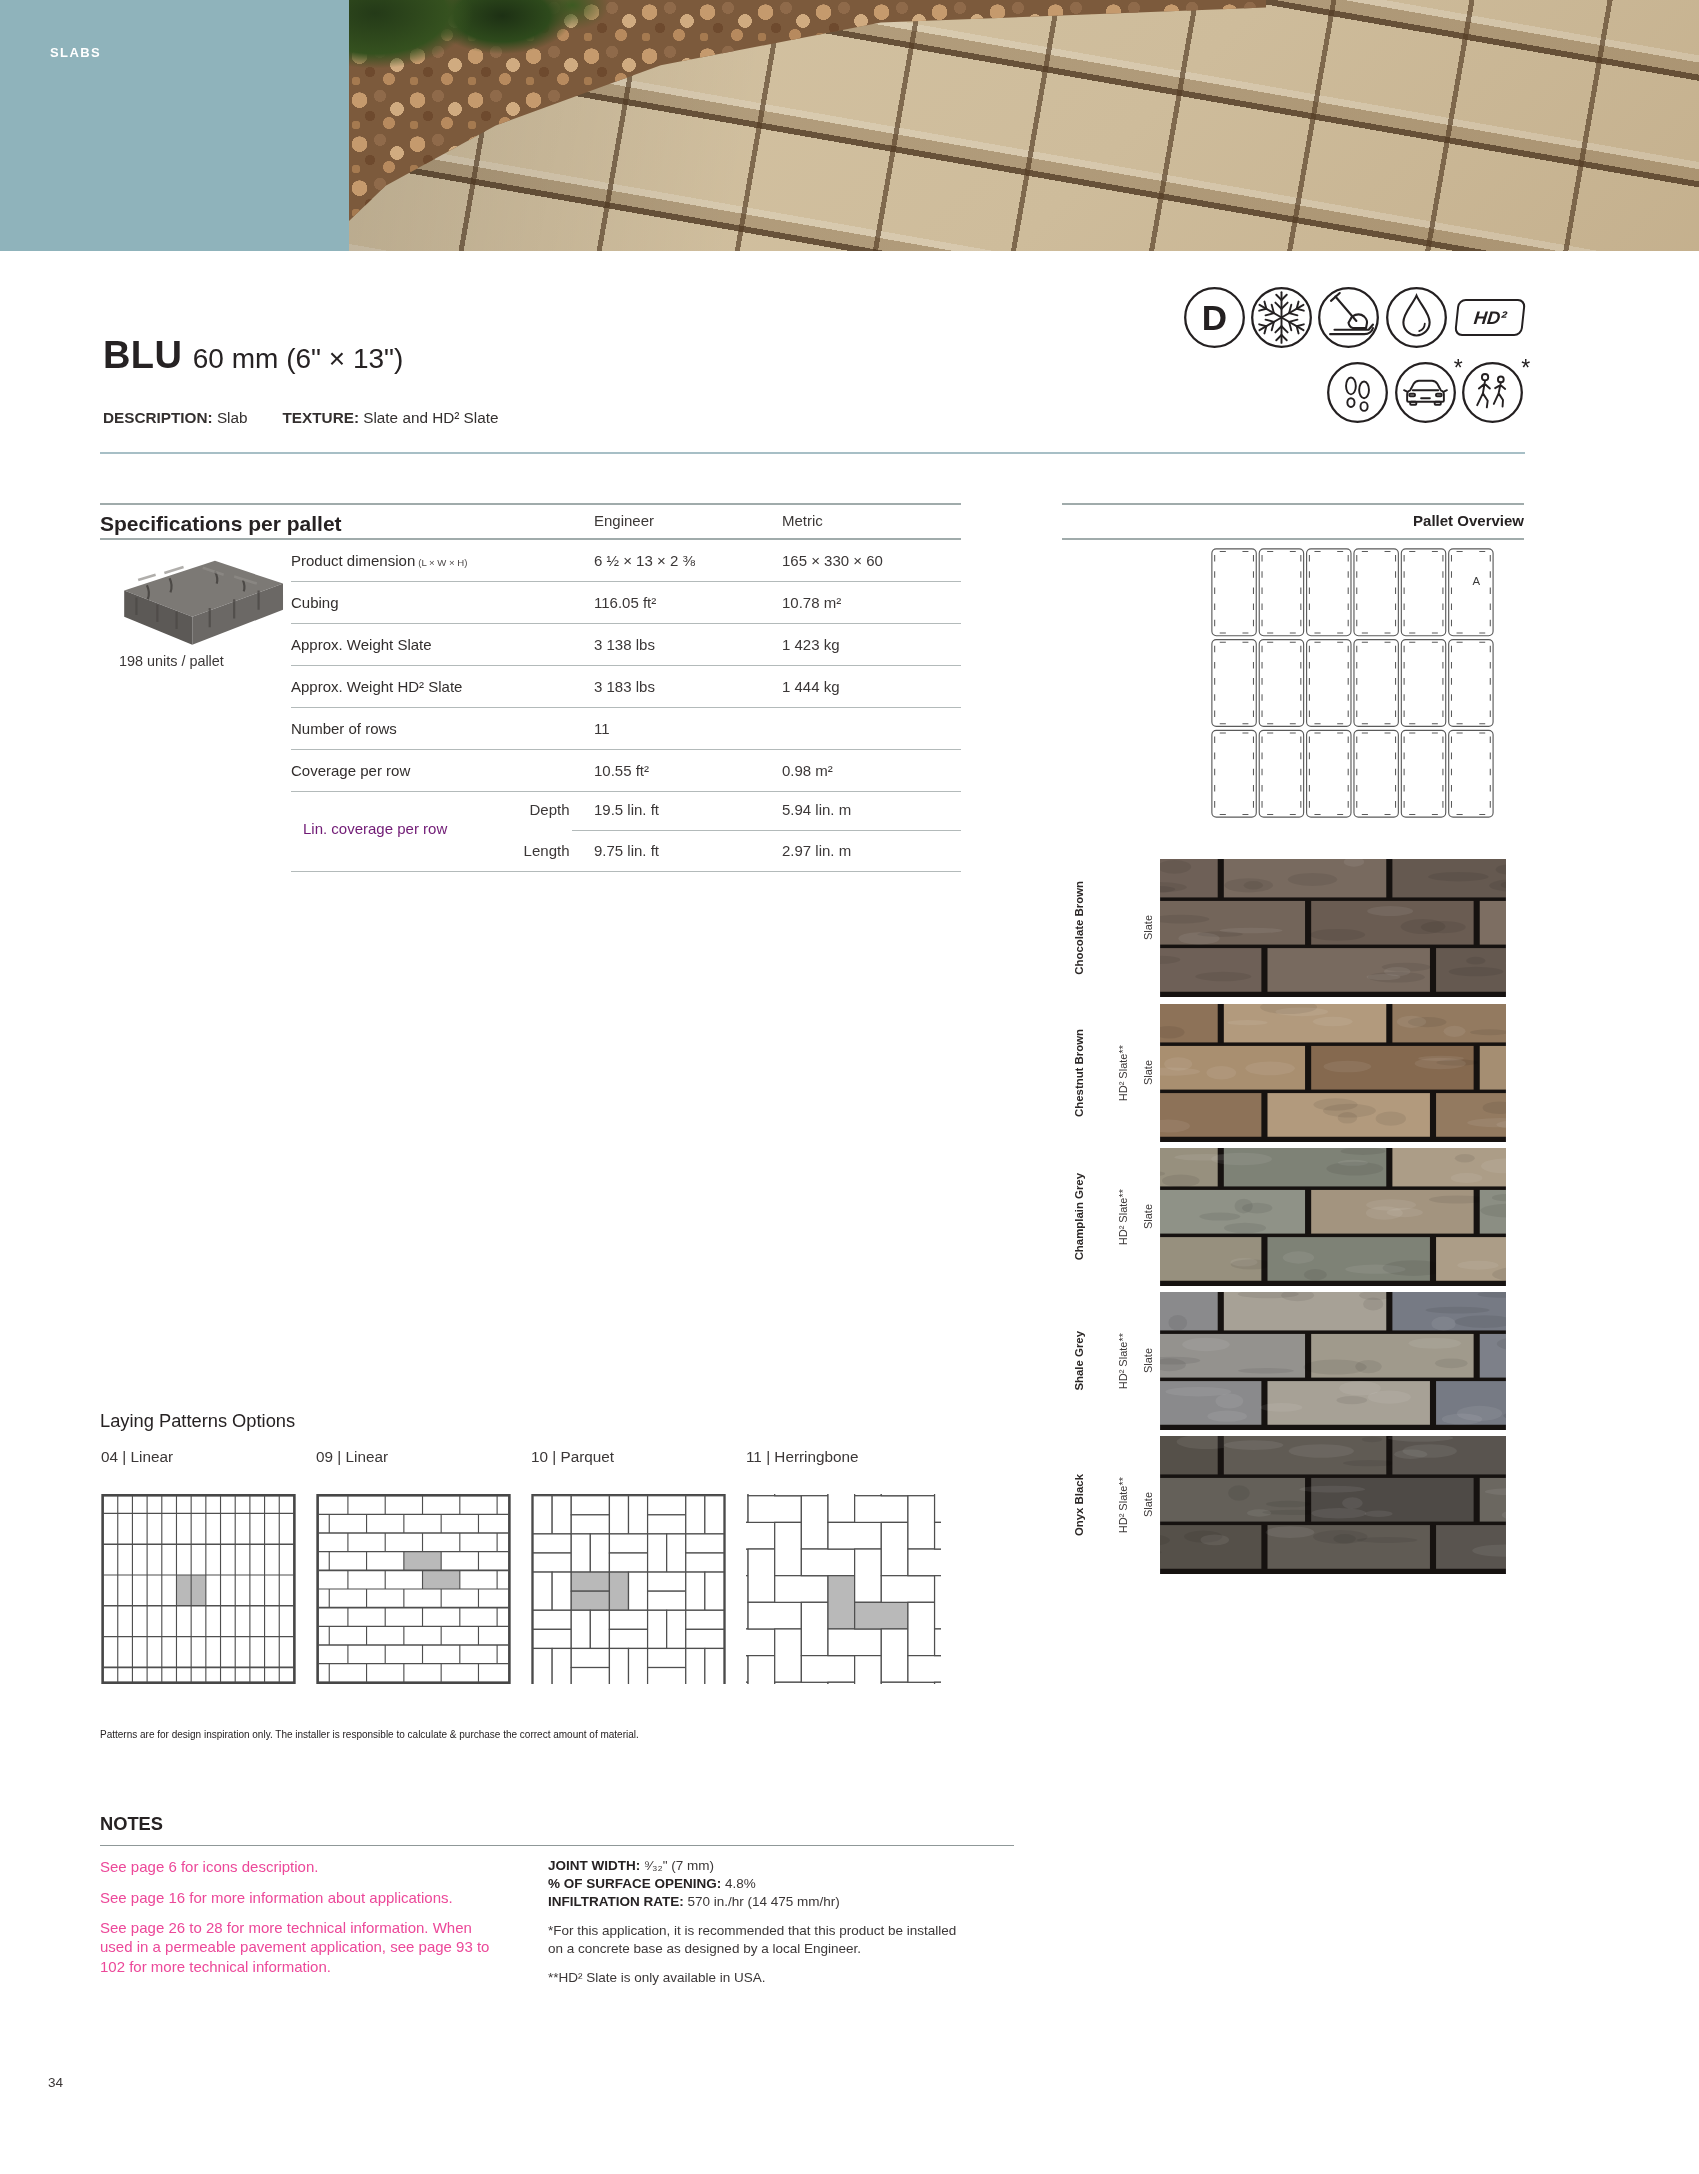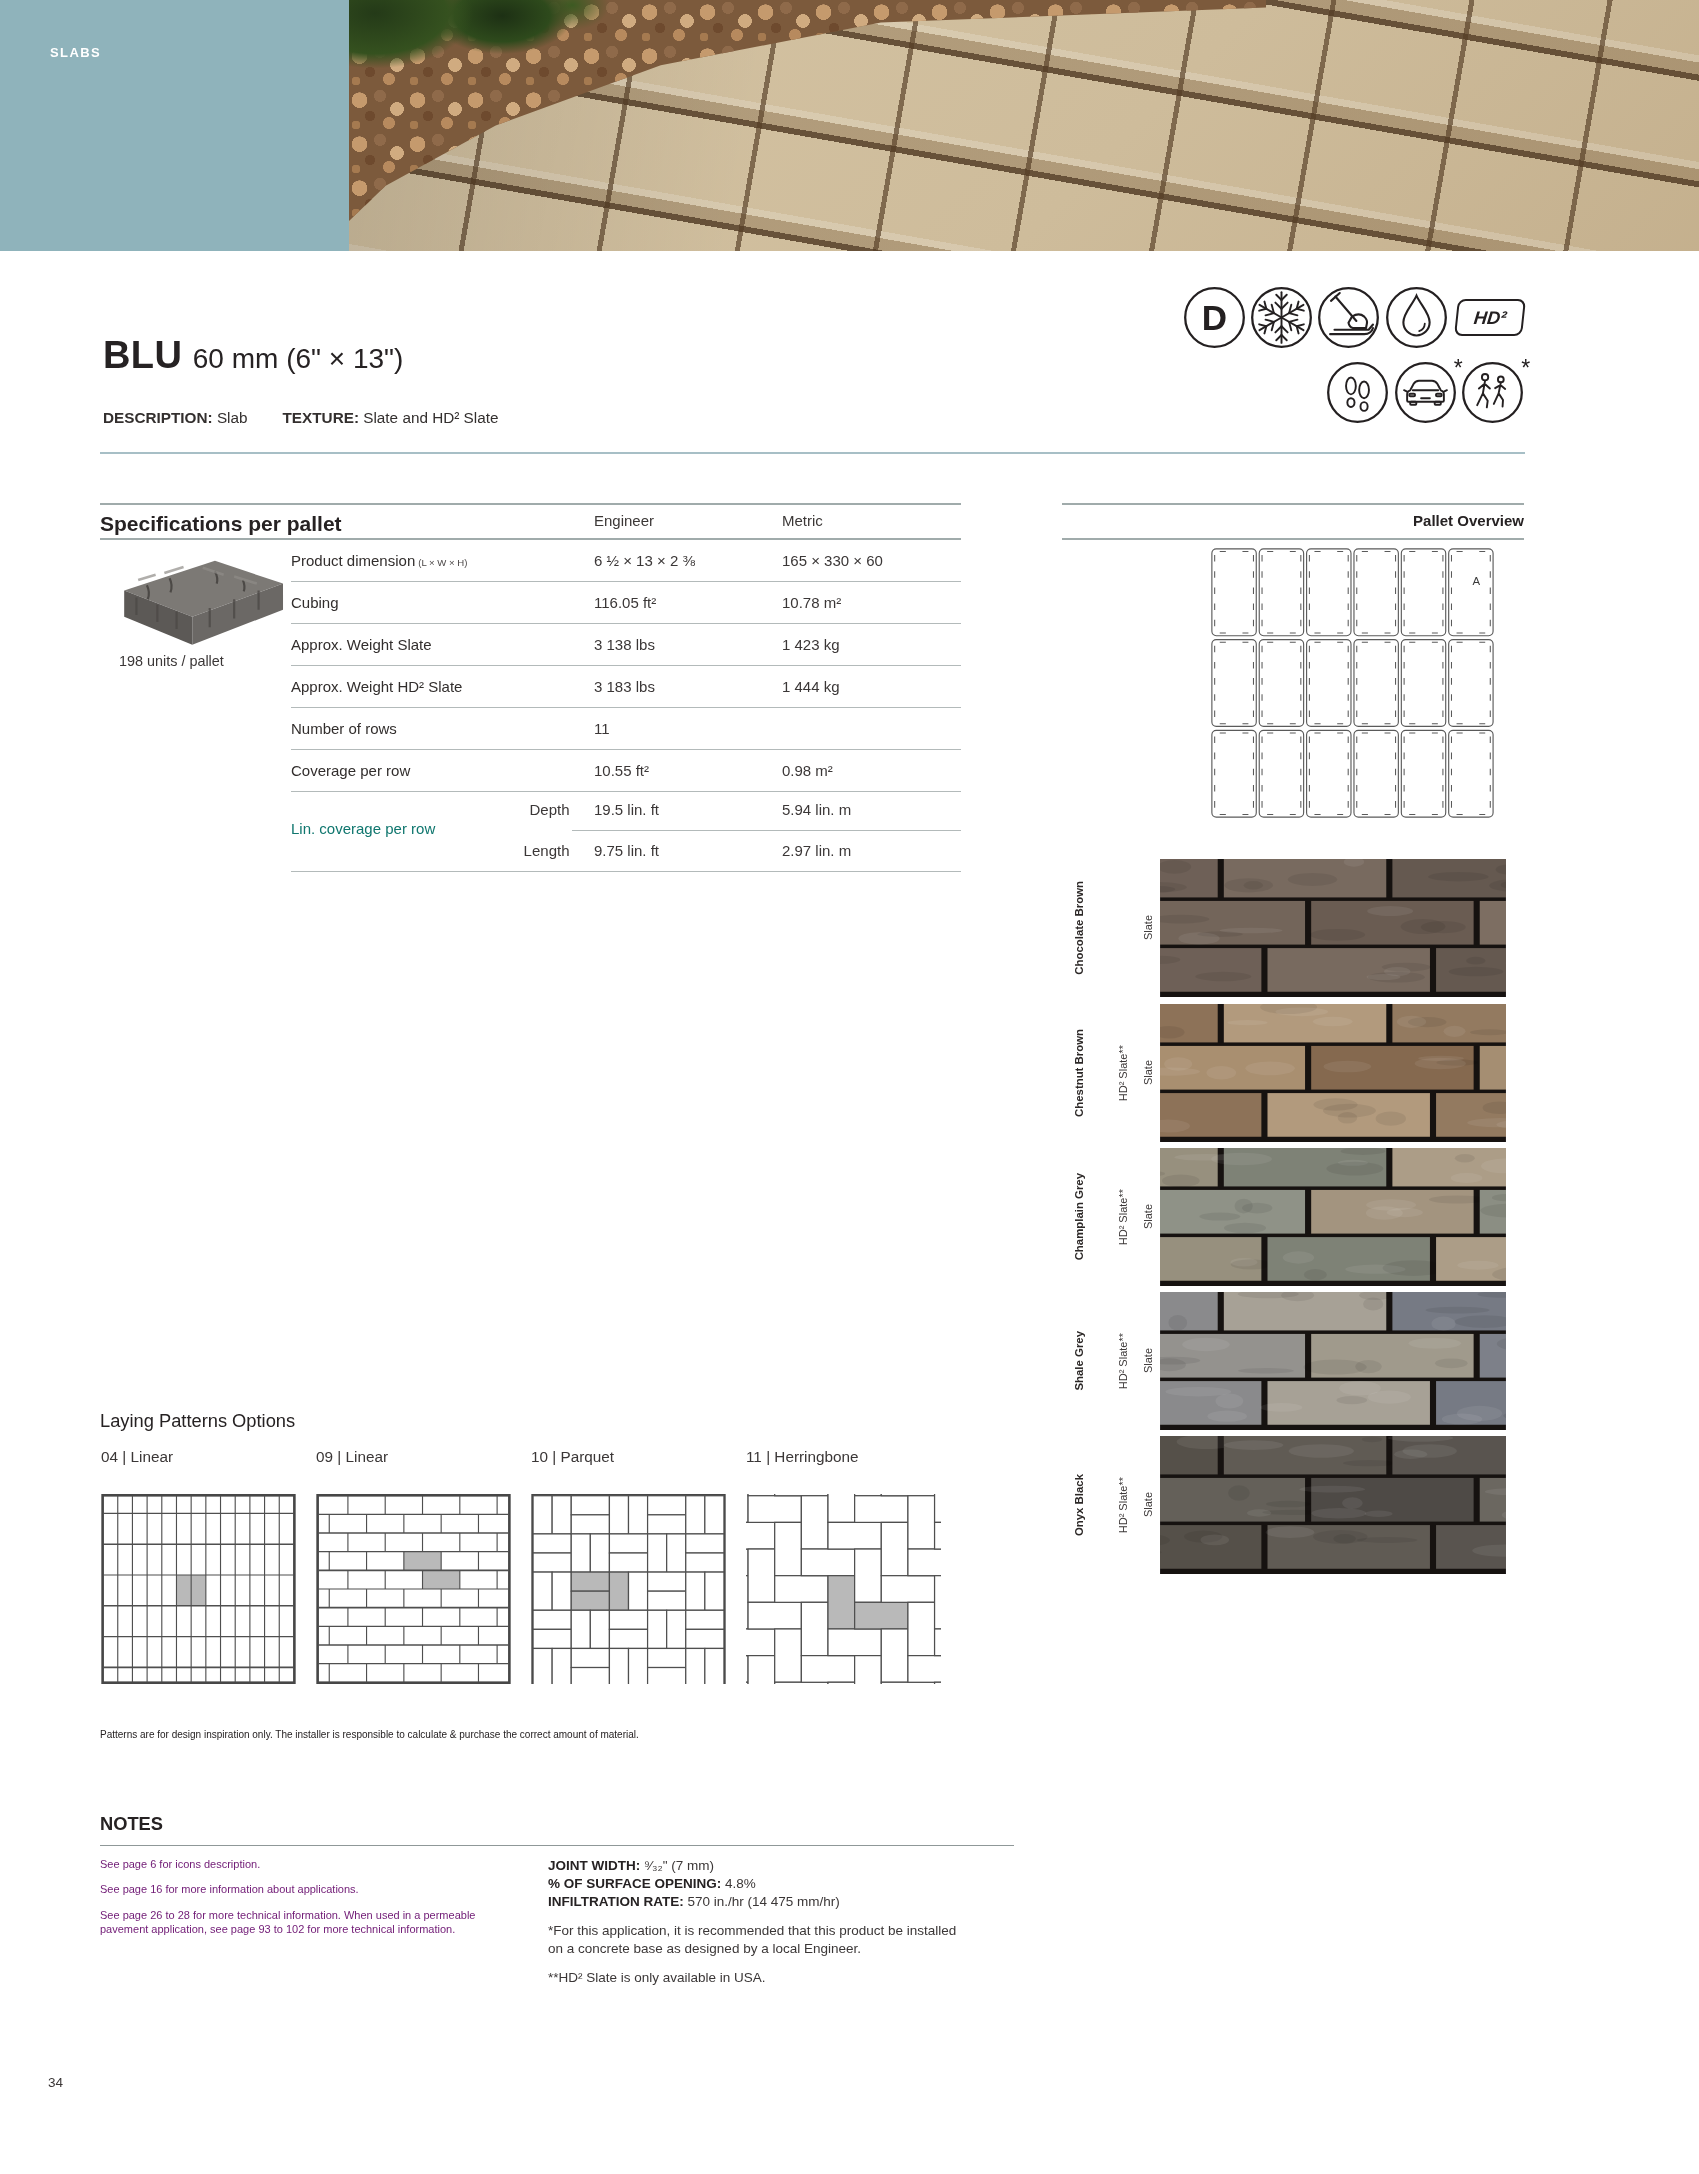--- a/index.html
+++ b/index.html
@@ -58,21 +58,21 @@
   .spec-col-met{position:absolute;left:782px;top:512px;font-size:15px;color:#3c3837;}
   .spec-topline{position:absolute;left:100px;top:503px;width:861px;height:1.7px;background:#a0abab;}
   .spec-headline{position:absolute;left:100px;top:538px;width:861px;height:1.7px;background:#a0abab;}
   .spec-rows{position:absolute;left:291px;top:540px;width:670px;}
   .spec-row{display:grid;grid-template-columns:303px 188px 1fr;align-items:center;height:41px;border-bottom:1.3px solid #b3baba;font-size:15px;color:#3b3737;}
   .spec-row .lbl{color:#322e2d;}
   .spec-row .lbl small{font-size:9.6px;color:#4a4646;}
   .lin-block{position:absolute;left:291px;top:789px;width:670px;border-bottom:1.3px solid #b3baba;}
   .lin-row{display:grid;grid-template-columns:210px 93px 188px 1fr;align-items:center;height:41px;font-size:15px;color:#3b3737;}
   .lin-row .sub{text-align:right;padding-right:24.5px;}
-  .lin-label{position:absolute;left:0;top:0;height:81px;width:201px;display:flex;align-items:center;font-size:15px;color:#0f766e;line-height:1.35;}
+  .lin-label{position:absolute;left:12px;top:0;height:81px;width:201px;display:flex;align-items:center;font-size:15px;color:#701a75;line-height:1.35;}
   .lin-mid{position:absolute;left:281px;top:41px;width:389px;height:1.3px;background:#b3baba;}
   .pallet-thumb{position:absolute;left:112px;top:552px;}
   .units-label{position:absolute;left:119px;top:653px;font-size:14.4px;color:#3b3737;}
 
   
   .pallet-title{position:absolute;left:1062px;top:512px;width:462px;text-align:right;font-size:15px;font-weight:700;color:#262223;}
   .pallet-topline{position:absolute;left:1062px;top:503px;width:462px;height:1.7px;background:#a0abab;}
   .pallet-headline{position:absolute;left:1062px;top:538px;width:462px;height:1.7px;background:#a0abab;}
   .pallet-grid{position:absolute;left:1211px;top:548px;}
 
@@ -88,21 +88,21 @@
 
   
   .lp-title{position:absolute;left:100px;top:1410px;font-size:18.3px;color:#262223;}
   .lp-label{position:absolute;top:1448px;font-size:15.3px;color:#3b3737;}
   .pattern-box{position:absolute;top:1494px;width:195px;height:190px;}
   .lp-note{position:absolute;left:100px;top:1729px;font-size:10px;color:#262223;}
 
   
   .notes-title{position:absolute;left:100px;top:1813px;font-size:18.3px;font-weight:800;color:#262223;}
   .notes-line{position:absolute;left:100px;top:1845px;width:914px;height:1.3px;background:#8f9898;}
-  .notes-left{position:absolute;left:100px;top:1857px;width:395px;font-size:11px;line-height:1.28;color:#701a75;}
+  .notes-left{position:absolute;left:100px;top:1857px;width:395px;font-size:15px;line-height:1.28;color:#ec4899;}
   .notes-left p{margin:0 0 11.4px 0;}
   .notes-right{position:absolute;left:548px;top:1857px;width:417px;font-size:13.5px;line-height:1.32;color:#3b3737;}
   .notes-right .kv{margin:0;}
   .notes-right .kv b{font-weight:700;color:#262223;}
   .notes-right p.note{margin:11.4px 0 0 0;}
 
   .page-num{position:absolute;left:48px;top:2075px;font-size:13.5px;color:#3b3737;text-align:right;}
 </style>
 </head>
 <body>

